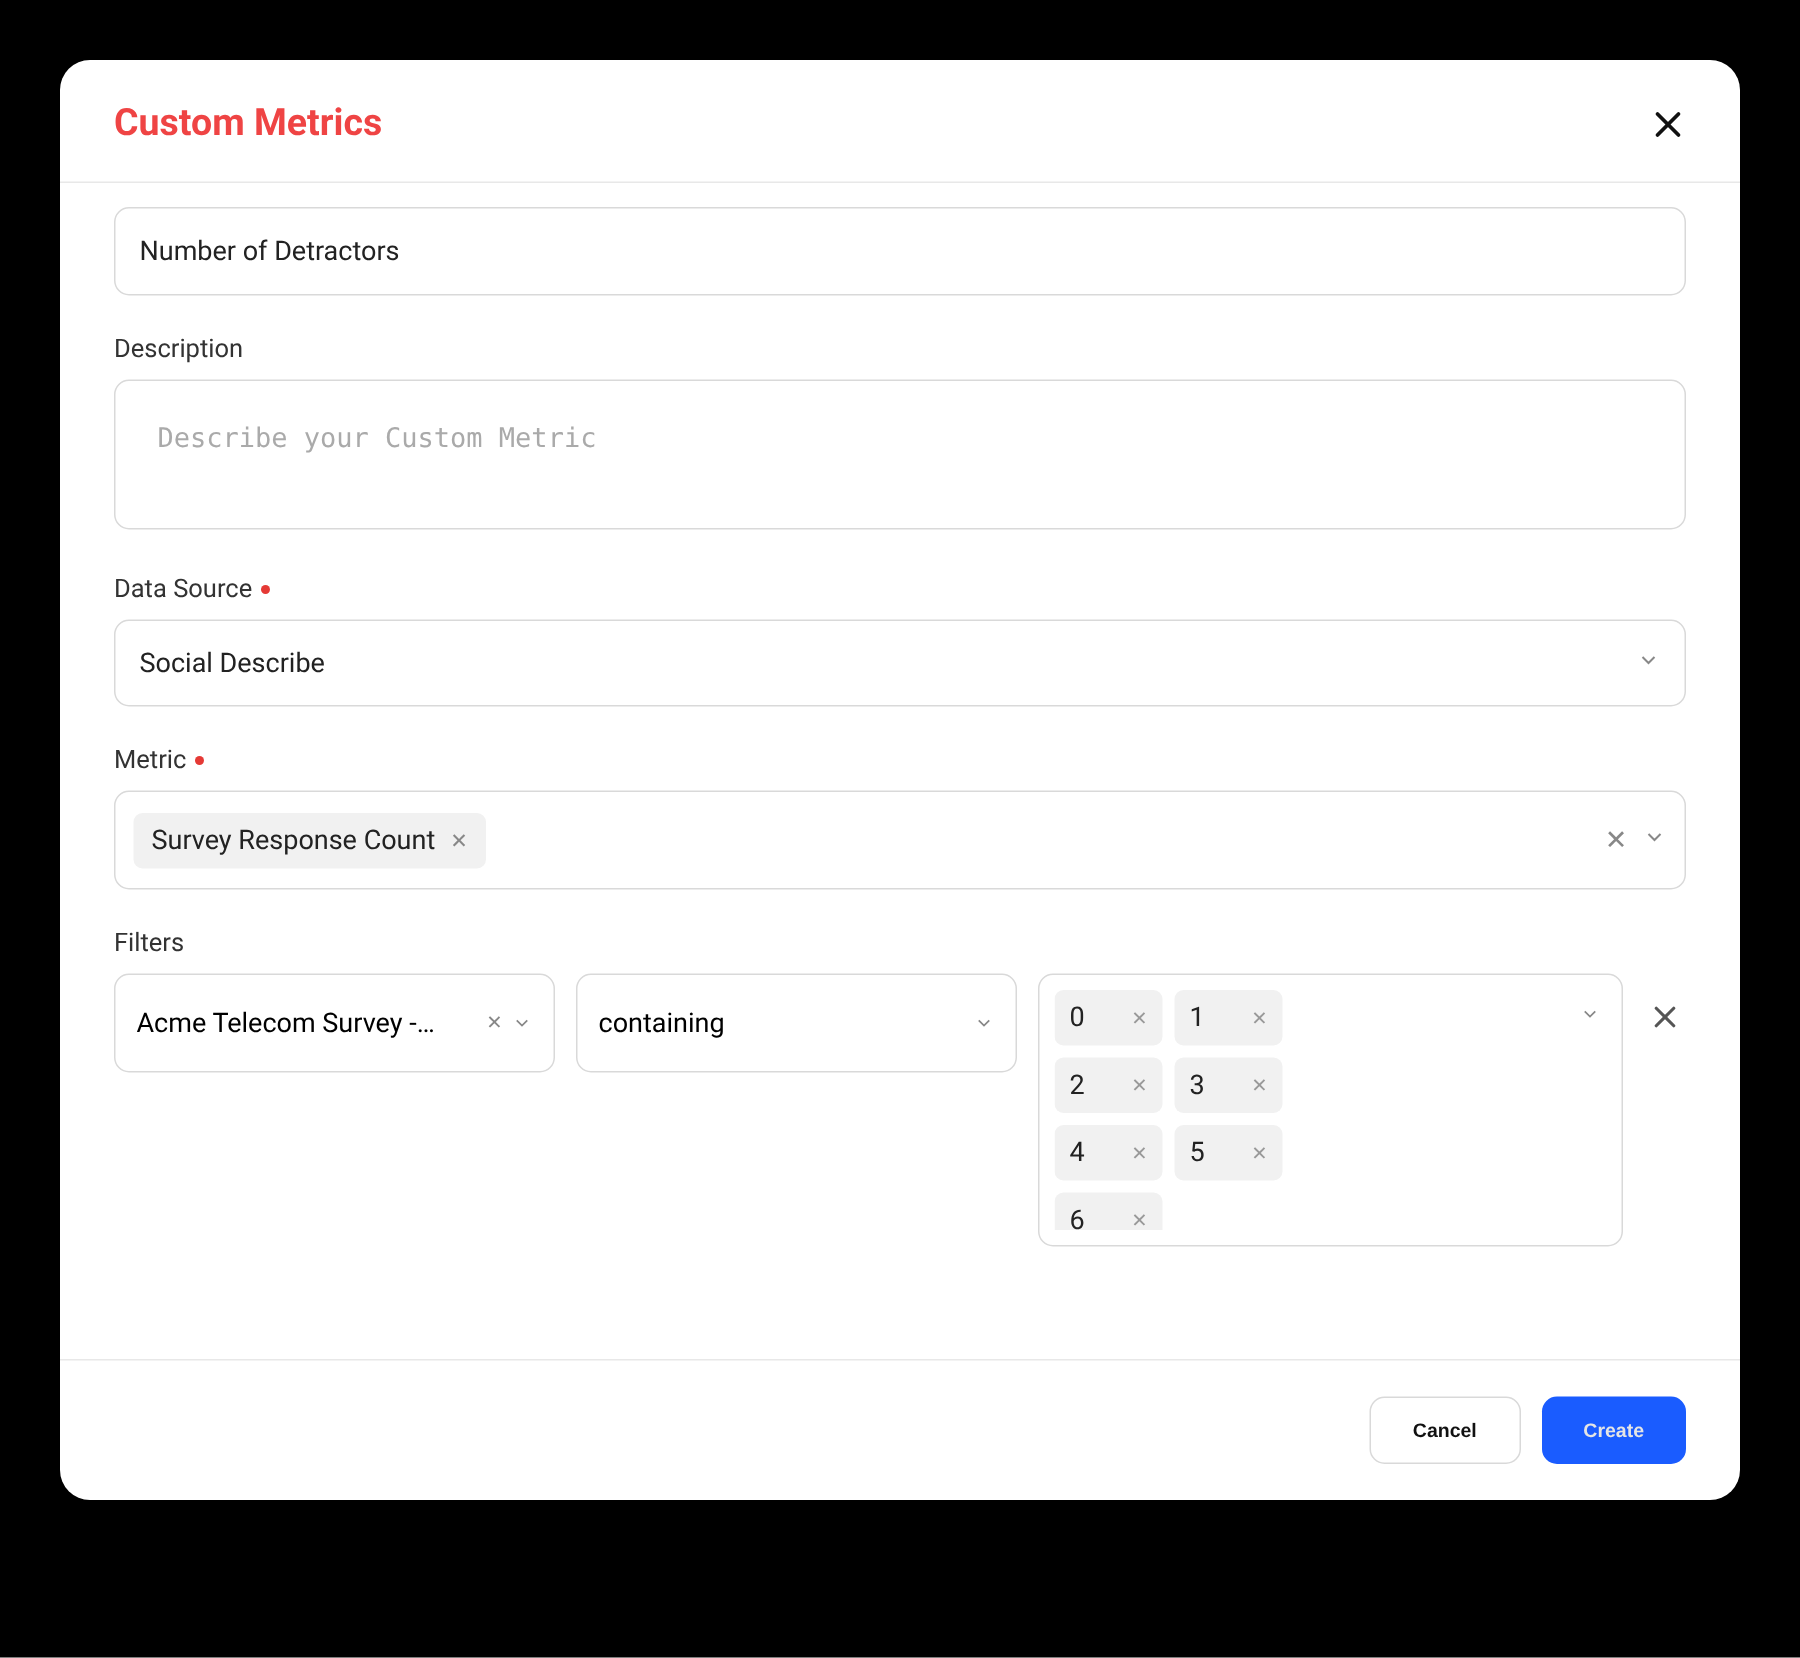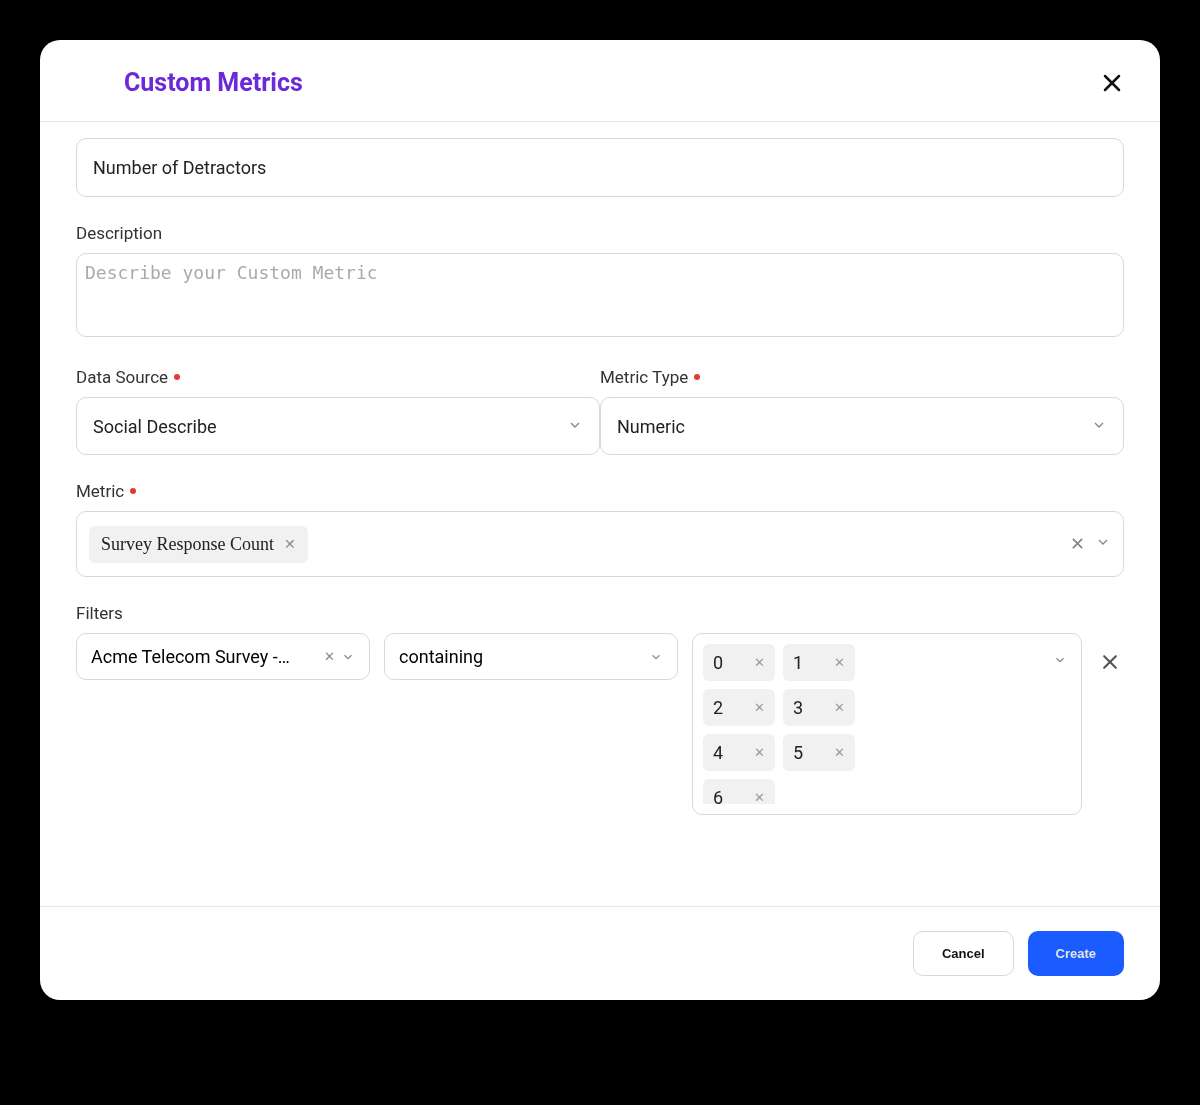--- a/index.html
+++ b/index.html
@@ -23,22 +23,21 @@
 .modal-header {
   display: flex;
   align-items: center;
   justify-content: space-between;
   padding: 28px 36px 24px 36px;
   border-bottom: 1px solid #e8e8e8;
 }
 .modal-title {
   font-size: 25px;
   font-weight: 700;
-  color: #6d28d9;
-  margin-left: 48px;
+  color: #ef4444;
 }
 .close-btn {
   cursor: pointer;
 }
 .close-btn svg { display: block; }
 .modal-body {
   flex: 1;
   overflow-y: auto;
   padding: 0 36px 24px 36px;
 }
@@ -63,21 +62,21 @@
   border: 1px solid #d9d9d9;
   border-radius: 10px;
   background: #fff;
   font-size: 18px;
   color: #222;
 }
 .input {
   padding: 18px 16px;
 }
 .textarea {
-  padding: 8px;
+  padding: 28px;
   min-height: 84px;
   color: #999;
   resize: none;
 }
 .textarea::placeholder { color: #aaa; }
 .row-2 {
   display: flex;
   align-items: center;
 }
 .col { flex: 1; }
@@ -91,21 +90,20 @@
 }
 .chev {
   color: #888;
 }
 .multiselect {
   padding: 4px 12px;
   display: flex;
   align-items: center;
   justify-content: space-between;
   min-height: 66px;
-  font-family: Liberation Serif, serif;
 }
 .chip {
   background: #f1f1f1;
   border-radius: 6px;
   padding: 8px 12px;
   font-size: 18px;
   color: #222;
   display: inline-flex;
   align-items: center;
   gap: 10px;
@@ -128,21 +126,21 @@
 }
 .filter-field {
   border: 1px solid #d9d9d9;
   border-radius: 10px;
   background: #fff;
   padding: 12px 14px;
   font-size: 18px;
   display: flex;
   align-items: center;
   justify-content: space-between;
-  height: 47px;
+  height: 66px;
 }
 .ff1 { flex: 0 0 294px; overflow: hidden; white-space: nowrap; }
 .ff2 { flex: 0 0 294px; gap: 16px; }
 .ff3 {
   flex: 1;
   border: 1px solid #d9d9d9;
   border-radius: 10px;
   background: #fff;
   padding: 10px;
   min-height: 58px;
@@ -240,34 +238,20 @@
         </div>
         <div class="select">
           <span>Social Describe</span>
           <span class="chev">
             <svg width="16" height="16" viewBox="0 0 24 24" fill="none" stroke="#888" stroke-width="2">
                 <polyline points="6 9 12 15 18 9"></polyline>
               </svg>
           </span>
         </div>
       </div>
-      <div class="col">
-        <div class="field-label">
-          <span>Metric Type</span>
-          <span class="req-dot"></span>
-        </div>
-        <div class="select">
-          <span>Numeric</span>
-          <span class="chev">
-            <svg width="16" height="16" viewBox="0 0 24 24" fill="none" stroke="#888" stroke-width="2">
-                <polyline points="6 9 12 15 18 9"></polyline>
-              </svg>
-          </span>
-        </div>
-      </div>
     </div>
 
     <div class="field-label">
       <span>Metric</span>
       <span class="req-dot"></span>
     </div>
     <div class="multiselect">
       <div class="chip">
         <span>Survey Response Count</span>
         <span class="chip-x">✕</span>

